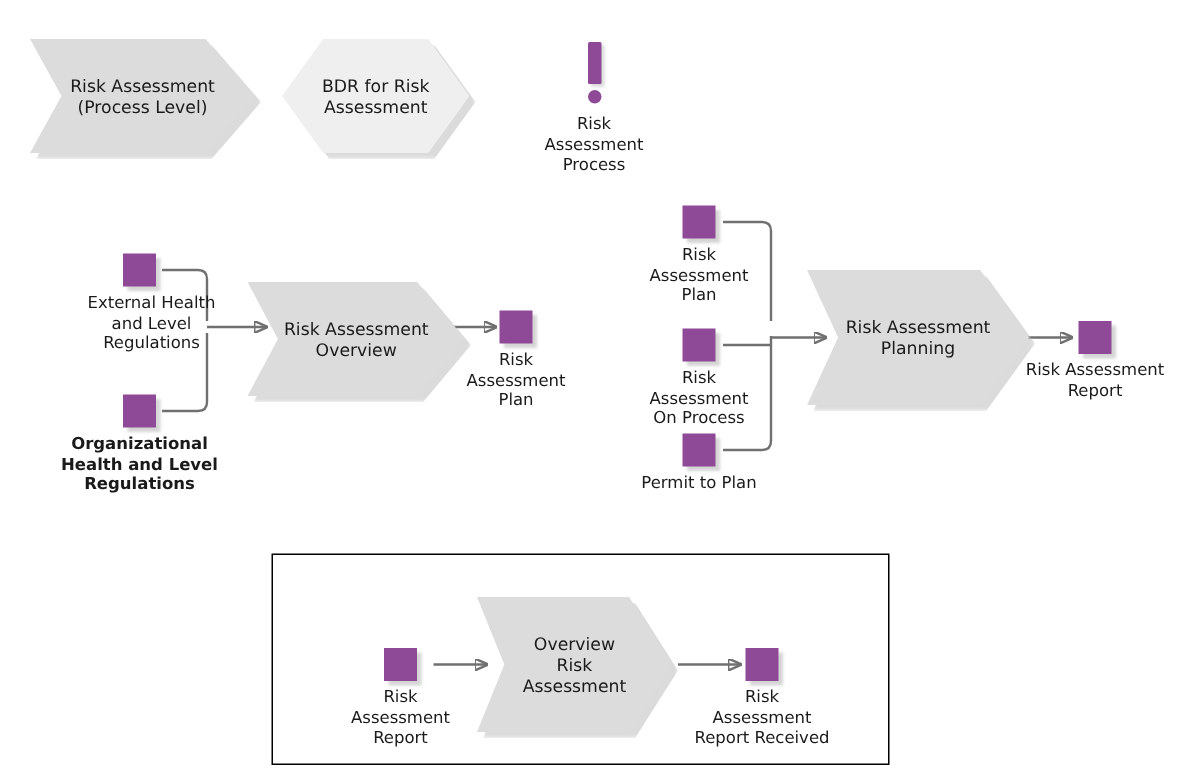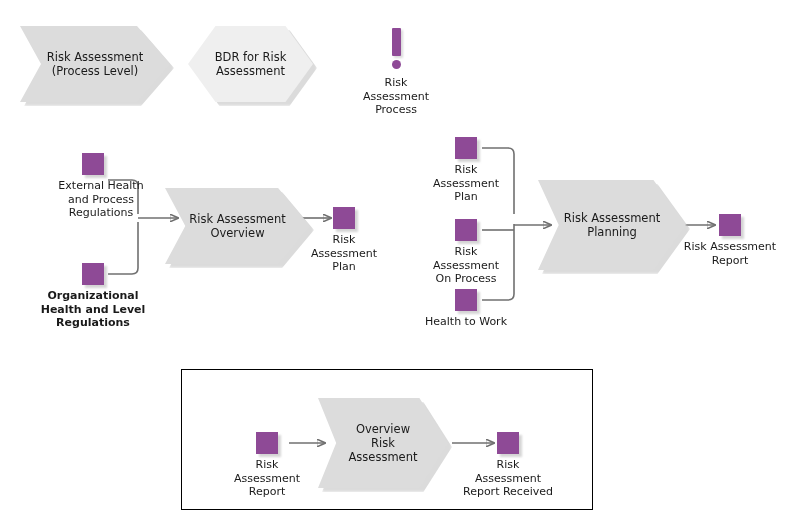--- a/index.html
+++ b/index.html
@@ -146,26 +146,26 @@
     <div class="shadow-bar"></div>
     <div class="bar"></div>
     <div class="dot"></div>
   </div>
   <div class="tlabel" style="left:396px;top:76px;transform:translateX(-50%);">
     <div>Risk</div>
     <div>Assessment</div>
     <div>Process</div>
   </div>
 
-  <div class="obj" style="left:82px;top:153px;width:38px;height:22px;">
+  <div class="obj" style="left:82px;top:169px;width:38px;height:22px;">
     <div class="sq shadow"></div>
     <div class="sq"></div>
     <div class="olabel">
       <div>External Health</div>
-      <div>and Process</div>
+      <div>and Level</div>
       <div>Regulations</div>
     </div>
   </div>
 
   <div class="obj" style="left:82px;top:263px;width:22px;height:22px;font-weight:bold;">
     <div class="sq shadow"></div>
     <div class="sq"></div>
     <div class="olabel">
       <div>Organizational</div>
       <div>Health and Level</div>
@@ -209,21 +209,21 @@
       <div>Risk</div>
       <div>Assessment</div>
       <div>On Process</div>
     </div>
   </div>
 
   <div class="obj" style="left:455px;top:289px;width:22px;height:22px;">
     <div class="sq shadow"></div>
     <div class="sq"></div>
     <div class="olabel">
-      <div>Health to Work</div>
+      <div>Permit to Plan</div>
     </div>
   </div>
 
   <div class="proc" style="left:538px;top:180px;width:148px;height:90px;">
     <div class="shape shadow clip-chevron"></div>
     <div class="shape face clip-chevron"></div>
     <div class="plabel">
       <div>Risk Assessment</div>
       <div>Planning</div>
     </div>

